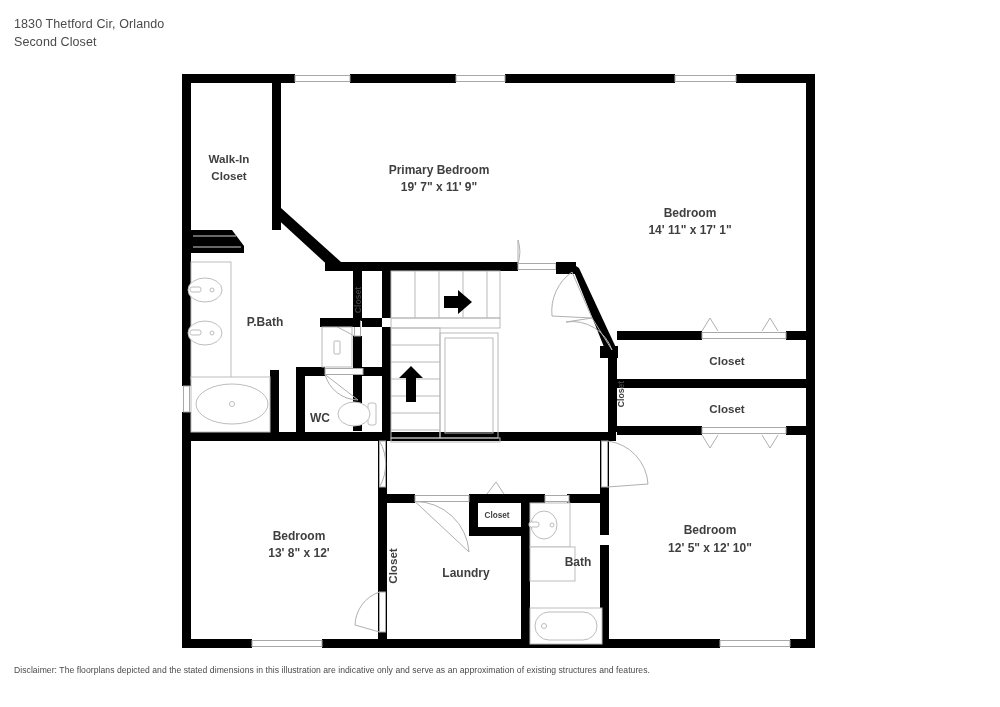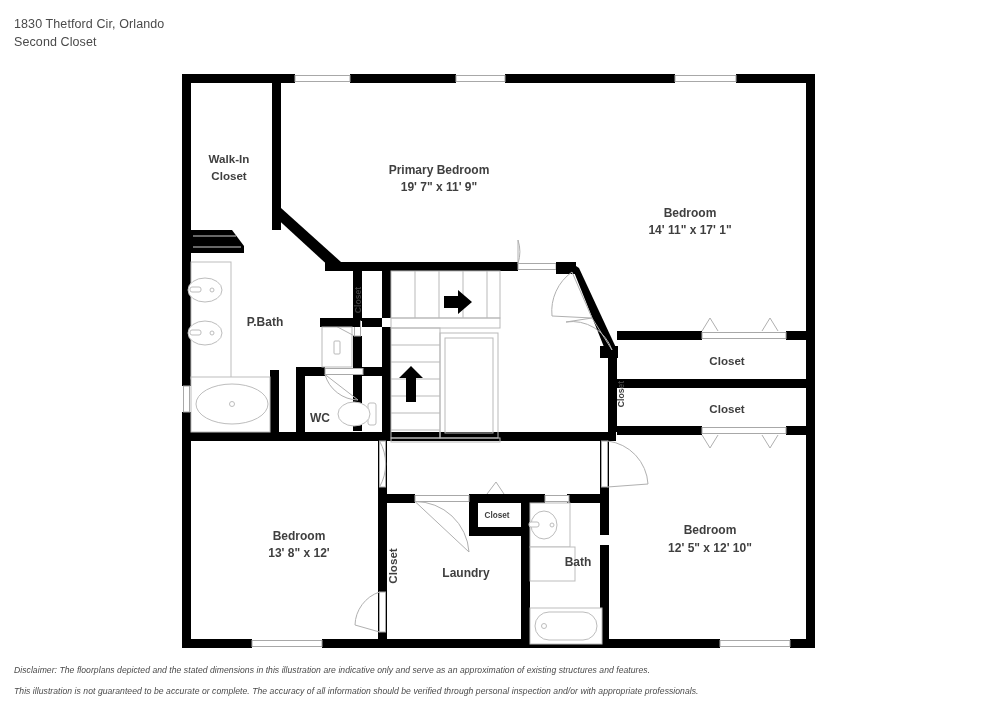--- a/index.html
+++ b/index.html
@@ -33,21 +33,20 @@
   }
   .header div { white-space: nowrap; }
   .footer {
     position: absolute;
     left: 14px;
     top: 660px;
     font-size: 8.6px;
     line-height: 21px;
     color: #4a4a4a;
     letter-spacing: 0.05px;
-    font-style: italic;
   }
   .footer div { white-space: nowrap; }
 
   #plan {
     position: absolute;
     left: 0;
     top: 0;
     width: 1000px;
     height: 707px;
     font-weight: bold;
@@ -398,16 +397,15 @@
 
     <text class="rmlabel" x="394" y="566" transform="rotate(-90 394 566)">Closet</text>
 
     <text class="rmlabel small" x="497" y="516">Closet</text>
 
   </svg>
   </div>
 
   <div class="footer">
     <div>Disclaimer: The floorplans depicted and the stated dimensions in this illustration are indicative only and serve as an approximation of existing structures and features.</div>
-    <div>This illustration is not guaranteed to be accurate or complete. The accuracy of all information should be verified through personal inspection and/or with appropriate professionals.</div>
   </div>
 
 </div>
 
 </body></html>

